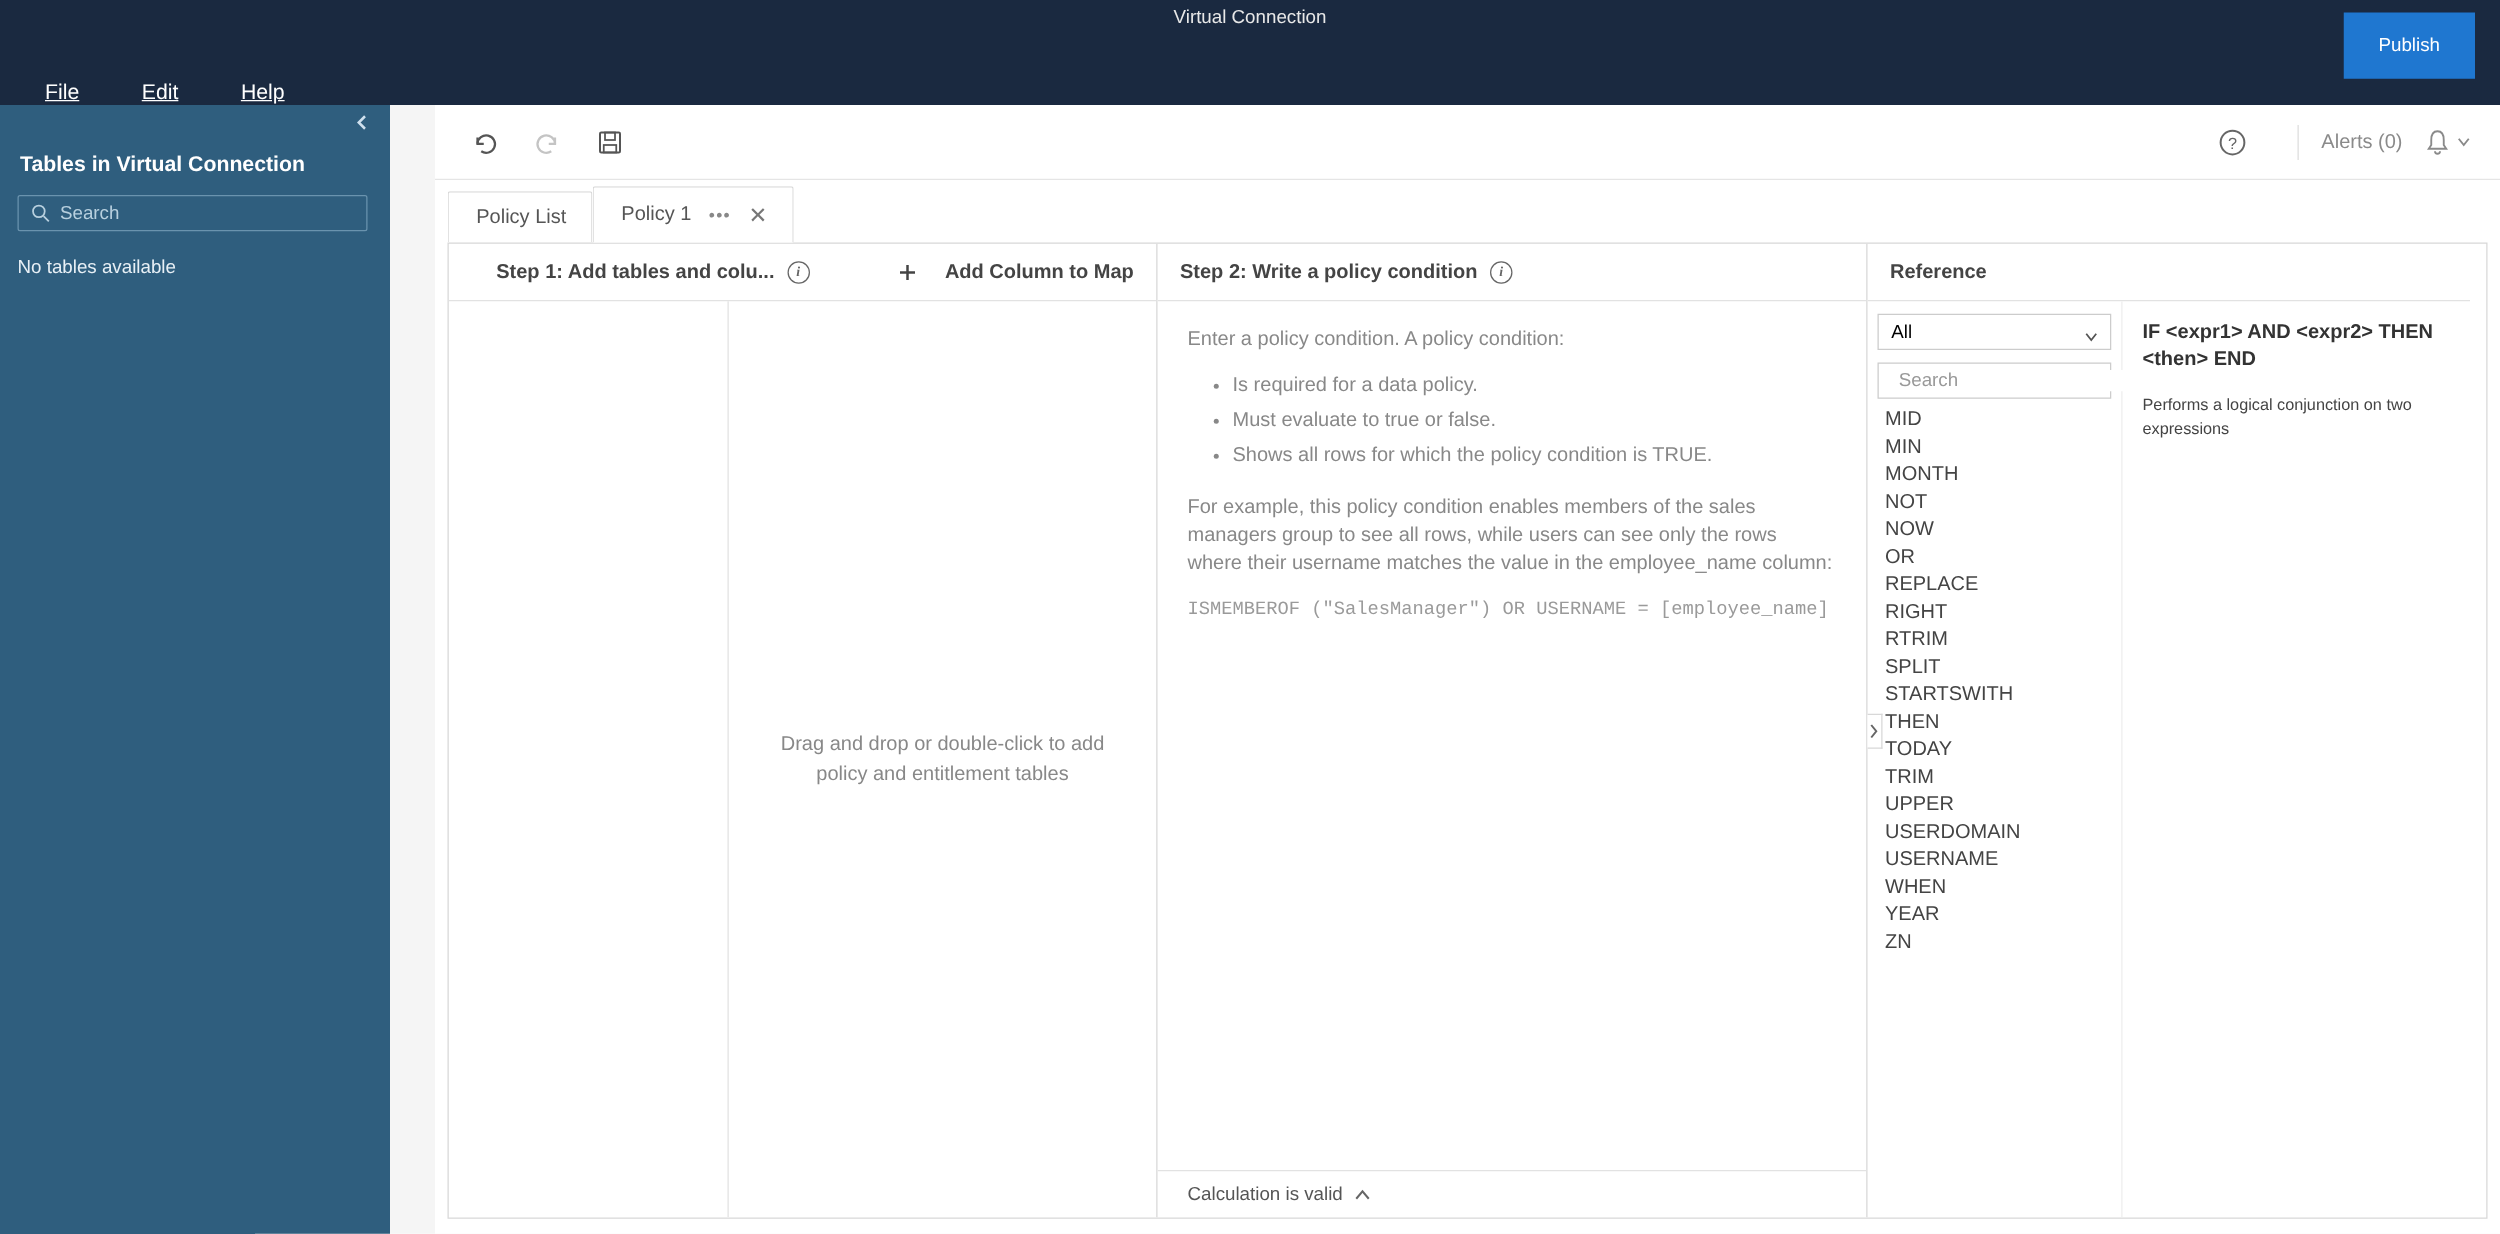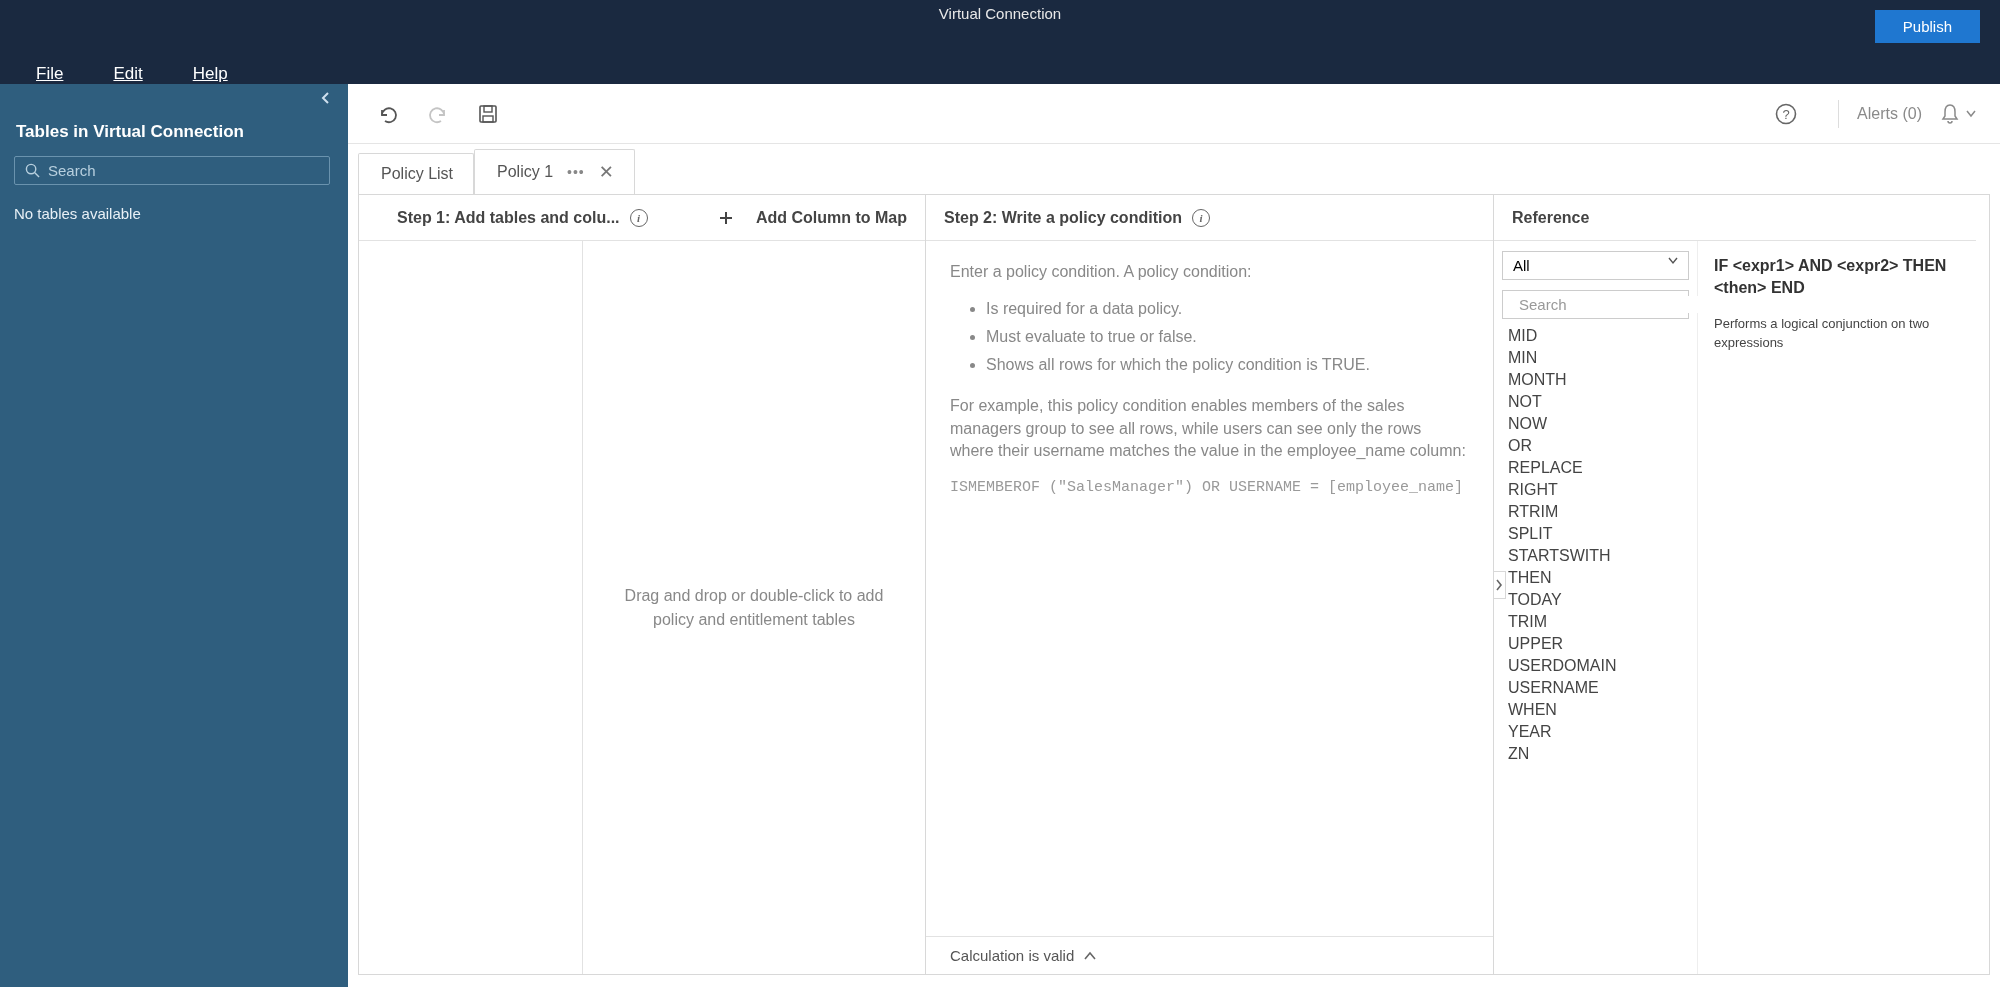--- a/index.html
+++ b/index.html
@@ -3,24 +3,24 @@
 <meta charset="utf-8">
 <style>
 * { box-sizing: border-box; margin: 0; padding: 0; font-family: -apple-system, BlinkMacSystemFont, "Segoe UI", Arial, sans-serif; }
 body { width: 2000px; height: 987px; background: #f5f5f5; overflow: hidden; }
 
 
 .topbar { background: #1a2940; height: 84px; display: flex; flex-direction: column; color: #fff; }
 .titlebar { height: 26px; display: flex; align-items: center; justify-content: center; font-size: 15px; color: #e8e8e8; position: relative; }
 .menubar { height: 58px; display: flex; align-items: flex-end; padding: 0 36px; position: relative; text-decoration: underline; }
 .menu-item { margin-right: 50px; font-size: 17px; cursor: pointer; }
-.publish-btn { position: absolute; right: 20px; top: 10px; background: #1f77d0; color: #fff; border: none; padding: 8px 28px; font-size: 15px; cursor: pointer; }
-
-
-.sidebar { position: absolute; top: 84px; left: 0; width: 348px; height: calc(100% - 84px); background: #2f5e7e; color: #fff; padding: 14px 18px 14px 14px; }
+.publish-btn { position: absolute; right: 20px; top: 10px; background: #1f77d0; color: #fff; border: none; padding: 18px 28px; font-size: 15px; cursor: pointer; }
+
+
+.sidebar { position: absolute; top: 84px; left: 0; width: 312px; height: calc(100% - 84px); background: #2f5e7e; color: #fff; padding: 14px 18px 14px 14px; }
 .sidebar-collapse { position: absolute; top: 2px; right: 10px; width: 24px; height: 24px; display: flex; align-items: center; justify-content: center; cursor: pointer; color: #cfe0ee; }
 .sidebar h2 { font-size: 17px; font-weight: 600; margin: 24px 0 14px 2px; }
 .search-box { display: flex; align-items: center; border: 1px solid #6a93ae; background: transparent; padding: 5px 10px; border-radius: 2px; }
 .search-box input { background: transparent; border: none; color: #cfe0ee; font-size: 15px; outline: none; flex: 1; margin-left: 8px; }
 .search-box input::placeholder { color: #b8d0df; }
 .no-tables { margin-top: 20px; font-size: 15px; color: #e8f0f6; }
 
 
 .main { position: absolute; top: 84px; left: 348px; right: 0; bottom: 0; background: #fff; display: flex; flex-direction: column; }
 
@@ -65,21 +65,21 @@
 .step2-body ul { margin: 0 0 18px 36px; }
 .step2-body li { margin-bottom: 4px; line-height: 1.5; }
 .step2-body code { font-family: "Courier New", monospace; font-size: 15px; color: #9a9a9a; display: block; line-height: 1.5; }
 
 .calc-footer { border-top: 1px solid #e2e2e2; padding: 10px 24px; font-size: 15px; color: #555; display: flex; align-items: center; gap: 10px; }
 .expand-handle { position: absolute; left: -1px; top: 50%; background: #fff; border: 1px solid #d8d8d8; border-left: none; padding: 6px 2px; cursor: pointer; color: #666; transform: translateY(-50%); }
 
 
 .ref-body { flex: 1; display: flex; overflow: hidden; }
 .ref-left { width: 204px; padding: 10px 8px 0 8px; display: flex; flex-direction: column; border-right: 1px solid #eee; }
-.ref-select { border: 1px solid #ccc; padding: 5px 10px; font-size: 15px; display: flex; justify-content: space-between; align-items: flex-start; background: #fff; cursor: pointer; margin-bottom: 10px; }
+.ref-select { border: 1px solid #ccc; padding: 5px 10px; font-size: 15px; display: flex; justify-content: space-between; align-items: flex-end; background: #fff; cursor: pointer; margin-bottom: 10px; }
 .ref-search { border: 1px solid #ccc; padding: 5px 8px; display: flex; align-items: center; gap: 8px; margin-bottom: 6px; }
 .ref-search input { border: none; outline: none; font-size: 15px; flex: 1; }
 .ref-search input::placeholder { color: #999; }
 .fn-list { flex: 1; overflow-y: auto; padding-right: 2px; }
 .fn-item { font-size: 16px; color: #444; padding: 2px 6px; cursor: pointer; }
 .fn-list::-webkit-scrollbar { width: 10px; }
 .fn-list::-webkit-scrollbar-thumb { background: #c0c0c0; }
 .fn-list::-webkit-scrollbar-track { background: #f0f0f0; }
 
 .ref-right { flex: 1; padding: 14px 16px; }

